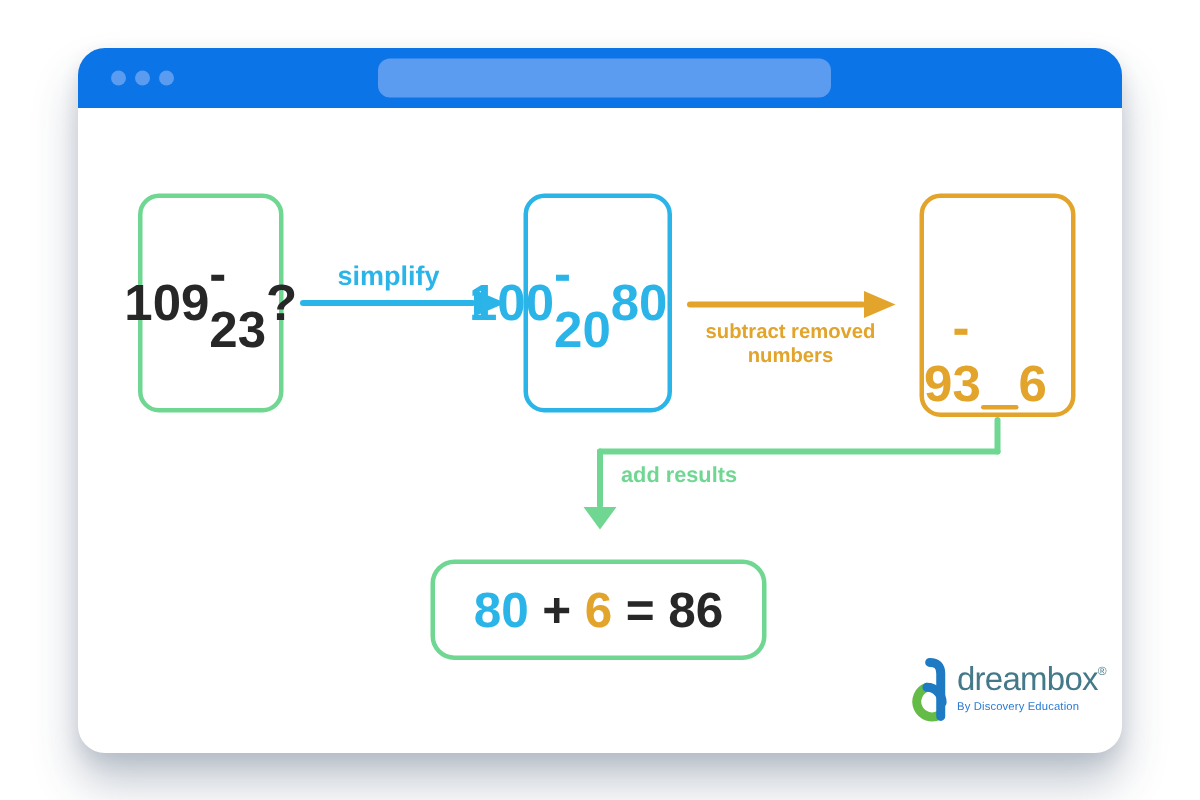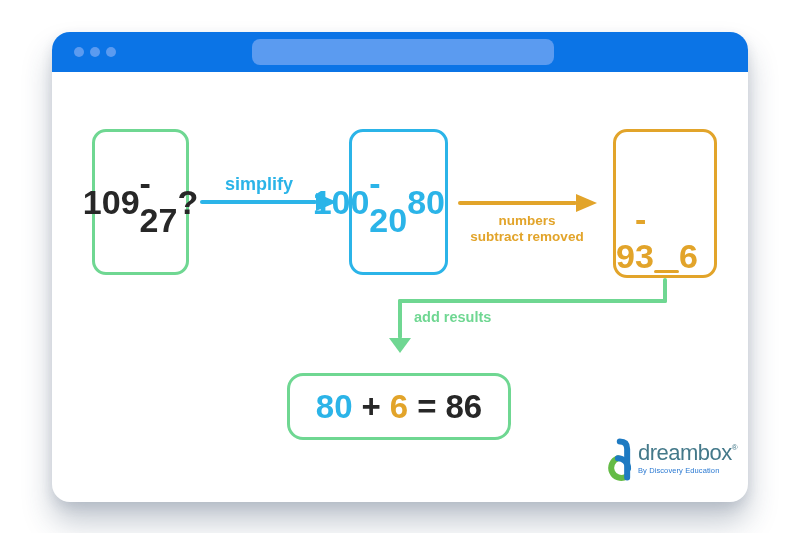--- a/index.html
+++ b/index.html
@@ -100,41 +100,41 @@
     <div class="dots">
       <div class="dot"></div>
       <div class="dot"></div>
       <div class="dot"></div>
     </div>
     <div class="addressbar"></div>
   </div>
 
   <div class="stack-box box-original">
     <div>109</div>
-    <div>- 27</div>
+    <div>- 23</div>
     <div class="divider"></div>
     <div>?</div>
   </div>
 
   <div class="simplify-label">simplify</div>
   <div class="arrow-line" id="arrow1-line"></div>
   <div class="arrow-head-right" id="arrow1-head"></div>
 
   <div class="stack-box box-simplified">
     <div>100</div>
     <div>- 20</div>
     <div class="divider"></div>
     <div>80</div>
   </div>
 
   <div class="arrow-line" id="arrow2-line"></div>
   <div class="arrow-head-right" id="arrow2-head"></div>
   <div class="subtract-label">
+    <div>subtract removed</div>
     <div>numbers</div>
-    <div>subtract removed</div>
   </div>
 
   <div class="stack-box box-removed">
     <div>9</div>
     <div>- 3</div>
     <div class="divider"></div>
     <div>6</div>
   </div>
 
   <div class="conn" id="conn-v1"></div>

